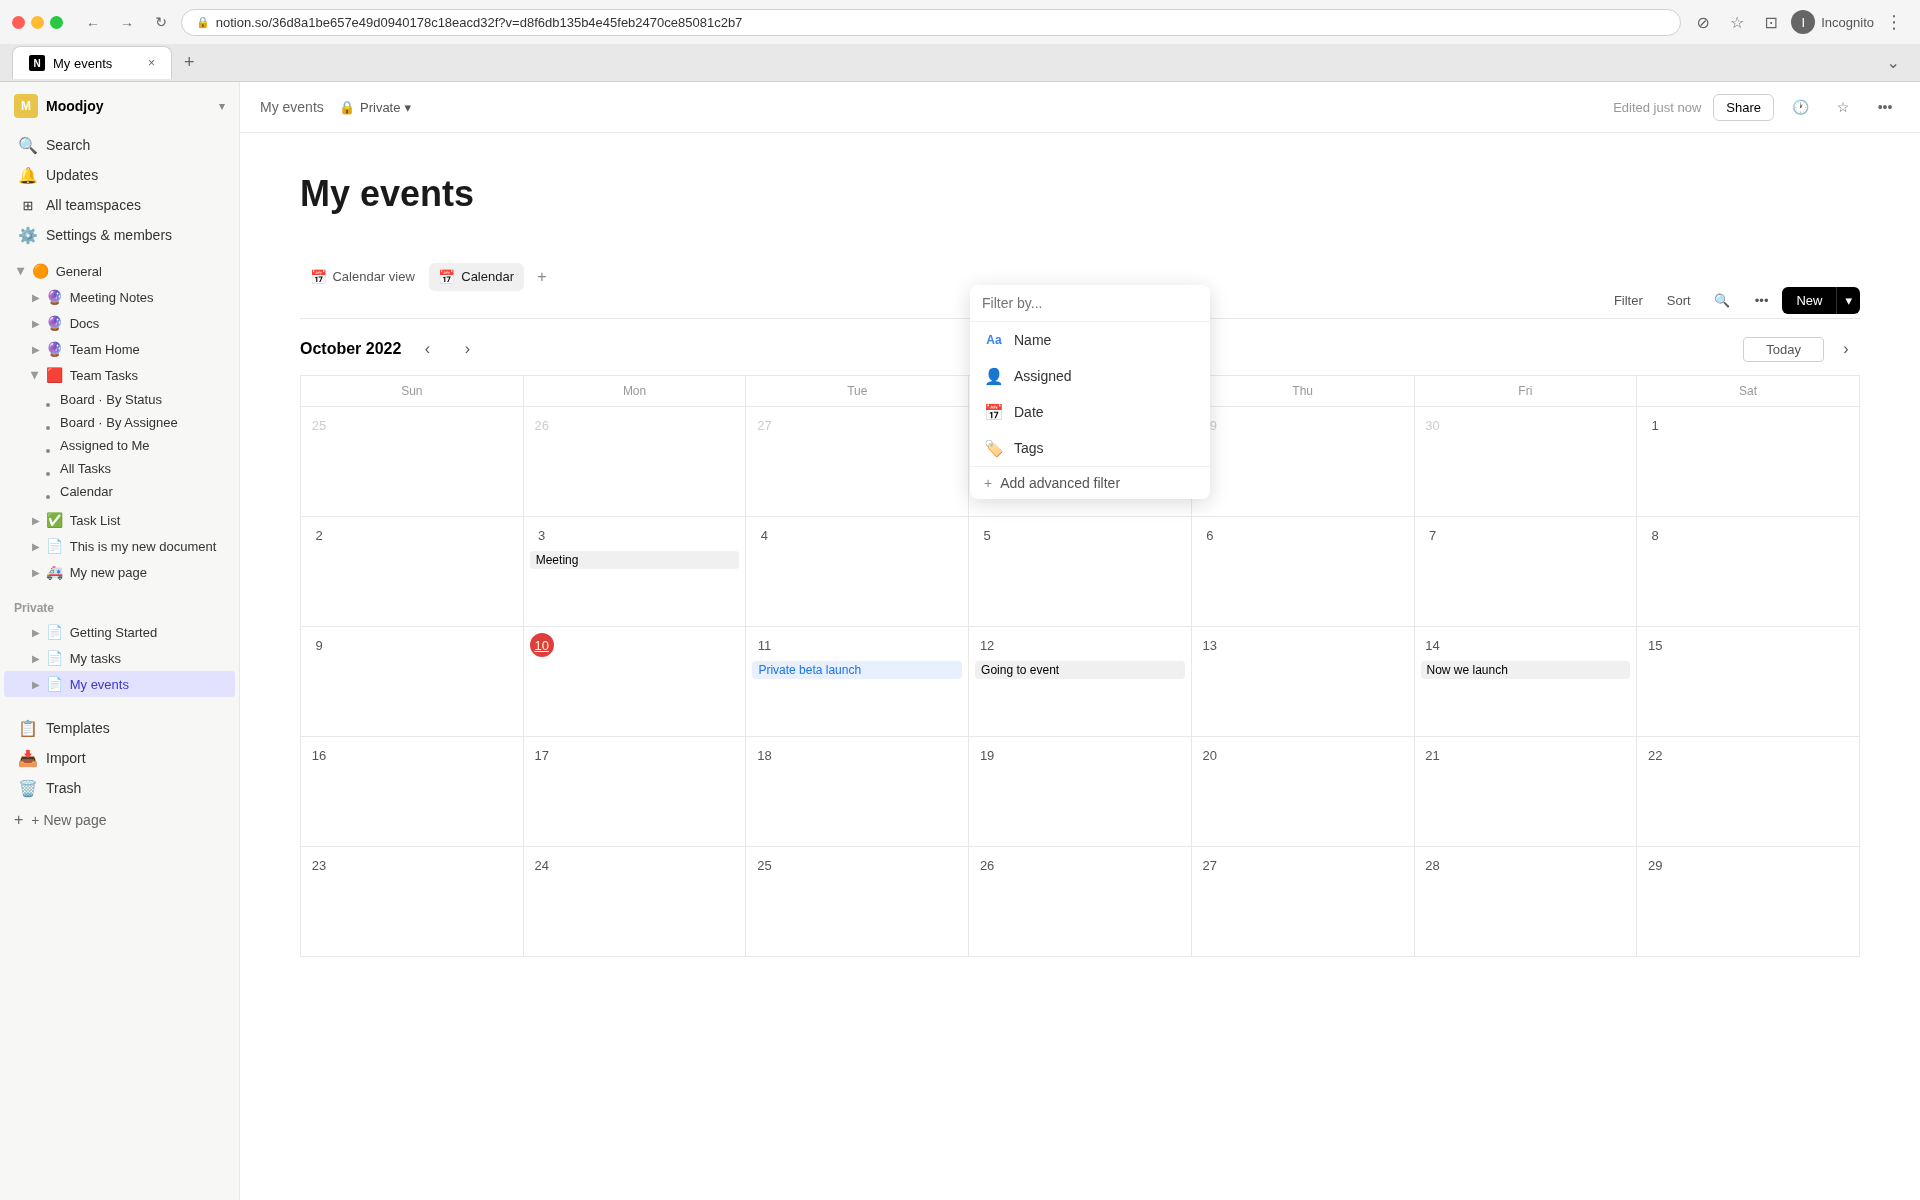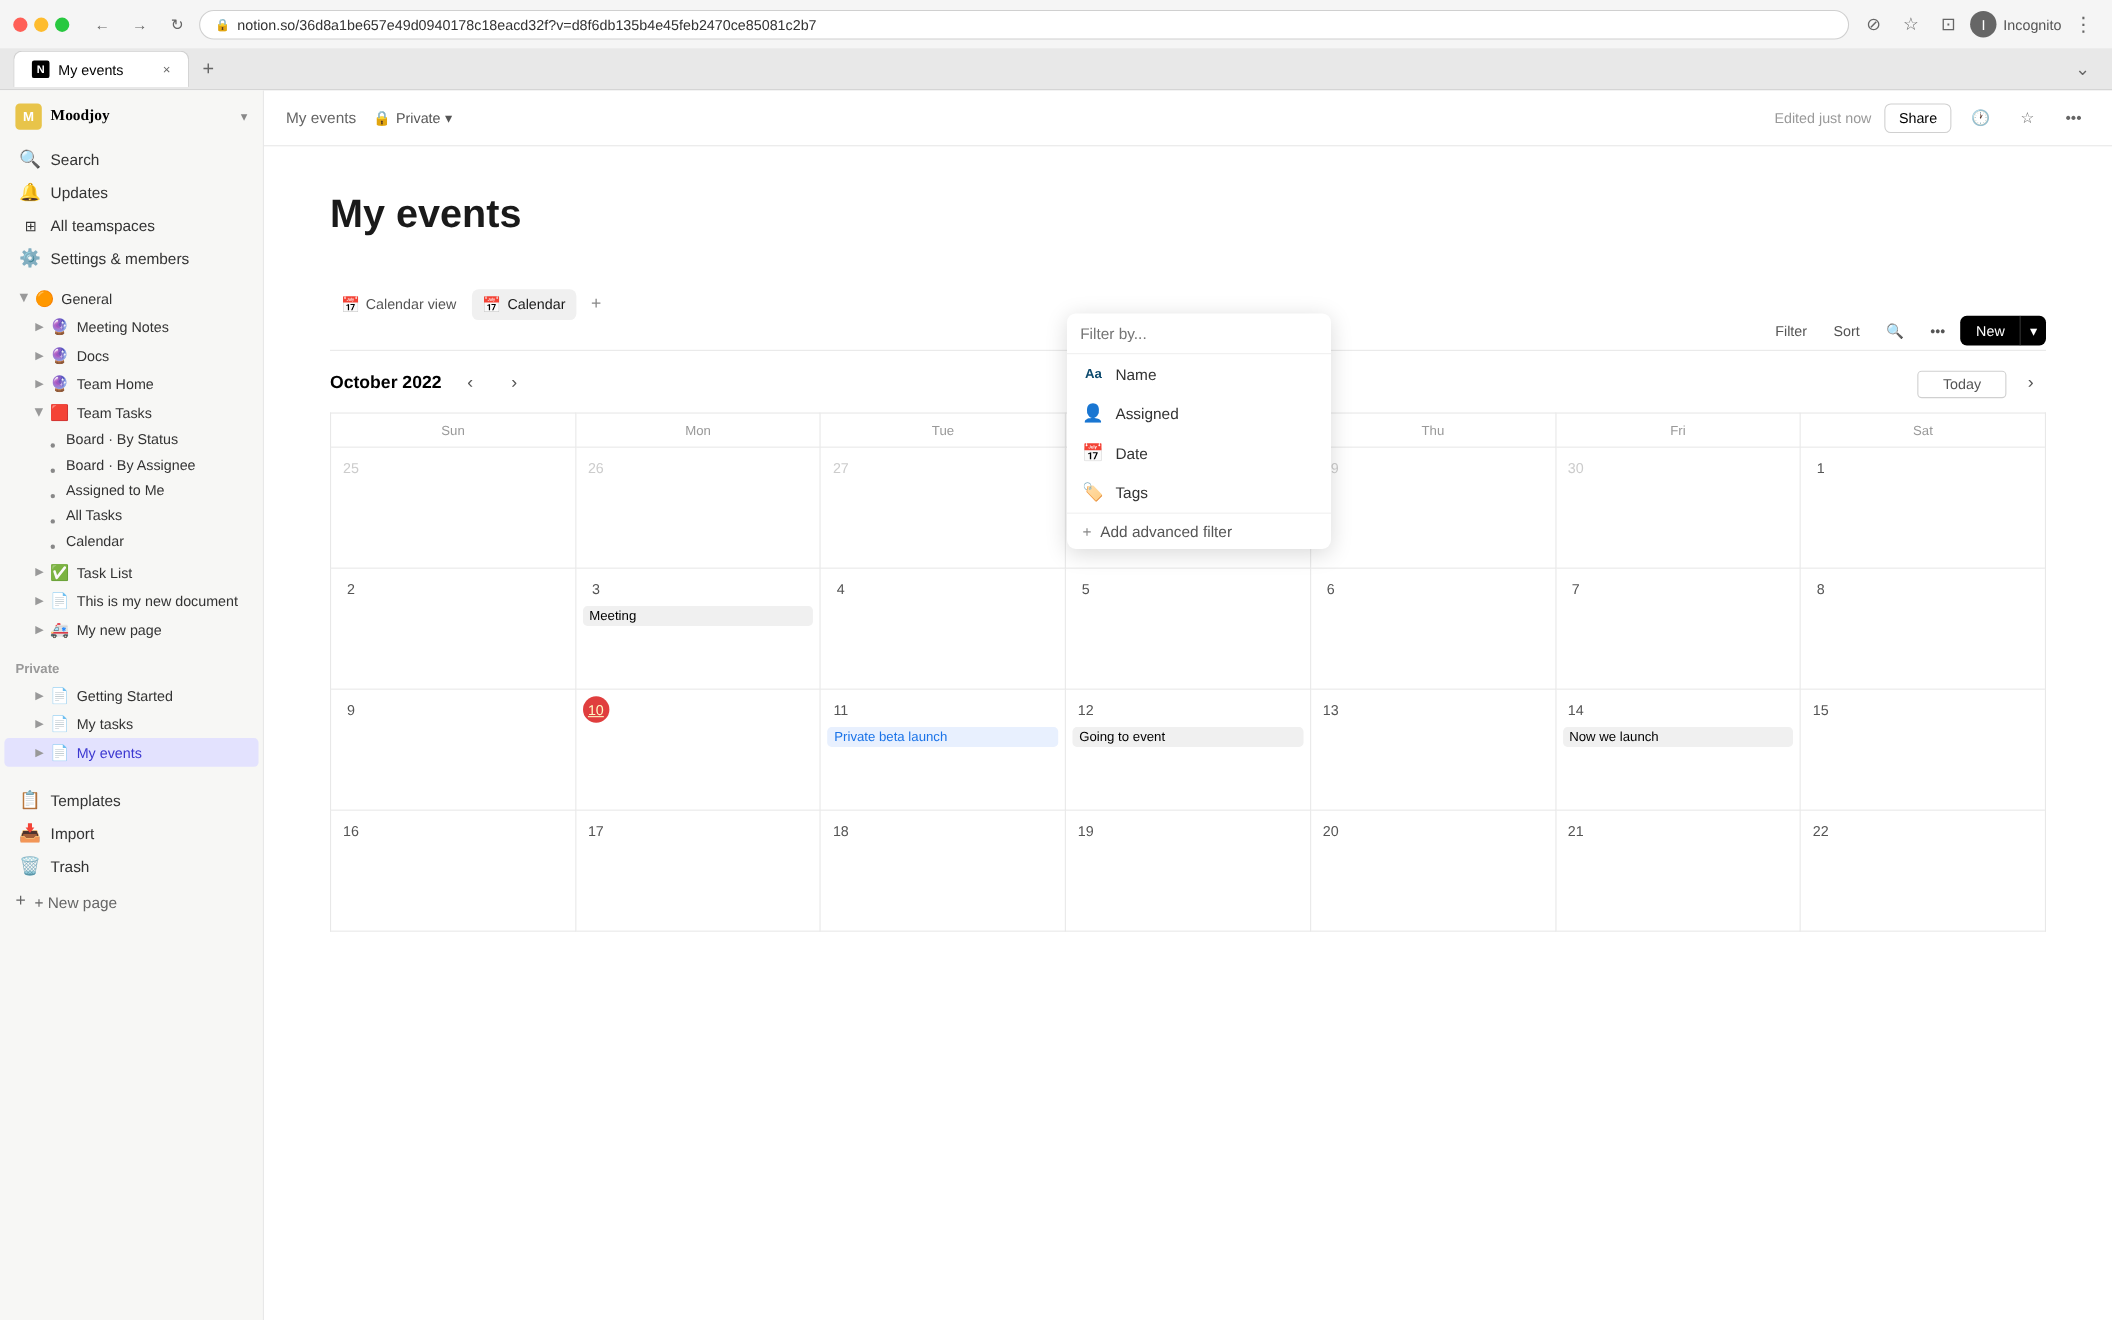--- a/index.html
+++ b/index.html
@@ -24,21 +24,21 @@
     .browser-actions { display: flex; gap: 6px; align-items: center; }
     .browser-action-btn { width: 28px; height: 28px; display: flex; align-items: center; justify-content: center; color: #666; cursor: pointer; }
 
     
     .app { display: flex; flex: 1; overflow: hidden; }
 
     
     .sidebar { width: 240px; background: #f7f7f5; border-right: 1px solid #e8e8e8; display: flex; flex-direction: column; overflow-y: auto; padding-bottom: 16px; flex-shrink: 0; }
     .sidebar-header { padding: 12px 14px; display: flex; align-items: center; gap: 8px; cursor: pointer; }
     .workspace-icon { width: 24px; height: 24px; background: #e8c44a; border-radius: 4px; display: flex; align-items: center; justify-content: center; font-size: 12px; font-weight: bold; color: #fff; }
-    .workspace-name { font-weight: 600; font-size: 14px; flex: 1; font-family: Liberation Serif, serif; }
+    .workspace-name { font-weight: 600; font-size: 14px; flex: 1; }
     .sidebar-nav-item { display: flex; align-items: center; gap: 8px; padding: 5px 14px; cursor: pointer; border-radius: 4px; margin: 0 4px; color: #333; font-size: 14px; }
     .nav-icon { width: 20px; height: 20px; display: flex; align-items: center; justify-content: center; font-size: 16px; }
     .sidebar-section-label { padding: 8px 14px 4px; font-size: 12px; color: #999; font-weight: 600; margin-top: 8px; }
     .sidebar-item { display: flex; align-items: center; gap: 6px; padding: 4px 14px; cursor: pointer; border-radius: 4px; margin: 0 4px; color: #333; font-size: 13px; }
     .sidebar-item.active { background: #e3e2fe; color: #3b37d0; font-weight: 500; }
     .sidebar-item-indent { padding-left: 28px; }
     .sidebar-item-indent2 { padding-left: 42px; align-items: flex-end; }
     .item-icon { width: 18px; height: 18px; display: flex; align-items: center; justify-content: center; font-size: 14px; }
     .chevron { font-size: 10px; color: #999; transition: transform 0.2s; }
     .chevron.open { transform: rotate(90deg); }
@@ -423,34 +423,57 @@
                 <div class="day-num">20</div>
               </td>
             <td>
                 <div class="day-num">21</div>
               </td>
             <td>
                 <div class="day-num">22</div>
               </td>
           </tr>
 
+          <tr>
+            <td>
+                <div class="day-num">23</div>
+              </td>
+            <td>
+                <div class="day-num">24</div>
+              </td>
+            <td>
+                <div class="day-num">25</div>
+              </td>
+            <td>
+                <div class="day-num">26</div>
+              </td>
+            <td>
+                <div class="day-num">27</div>
+              </td>
+            <td>
+                <div class="day-num">28</div>
+              </td>
+            <td>
+                <div class="day-num">29</div>
+              </td>
+          </tr>
         </tbody>
       </table>
     </div>
   </div>
 </div>
 
 <div class="overlay-container">
   <div class="filter-dropdown-positioned">
     <div class="filter-dropdown">
       <div class="filter-search">
         <input type="text" style="width: 100%; border: none; outline: none; font-size: 14px;" placeholder="Filter by...">
       </div>
       <div class="filter-option">
-        <span class="filter-option-icon" style="font-weight:700; font-size:12px; color:#0c4a6e;">Aa</span>
+        <span class="filter-option-icon" style="font-weight:700; font-size:12px; color:#3b82f6;">Aa</span>
         <span>Name</span>
       </div>
       <div class="filter-option">
         <span class="filter-option-icon">👤</span>
         <span>Assigned</span>
       </div>
       <div class="filter-option">
         <span class="filter-option-icon">📅</span>
         <span>Date</span>
       </div>

